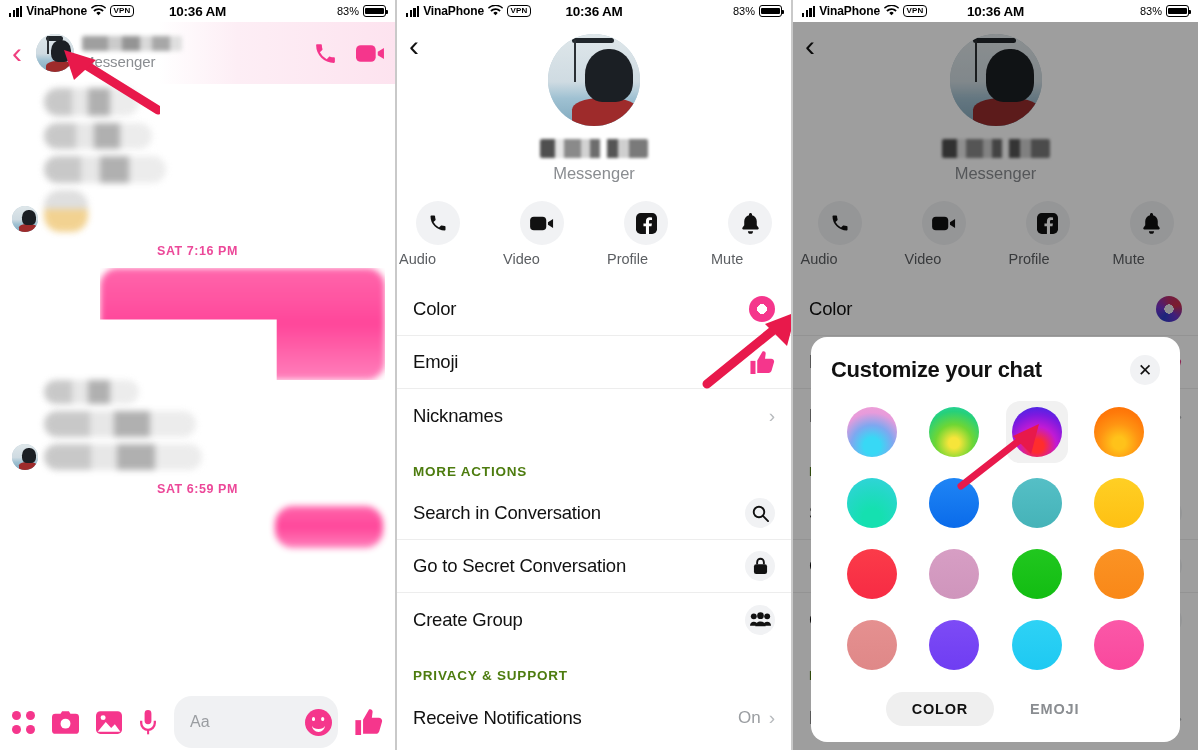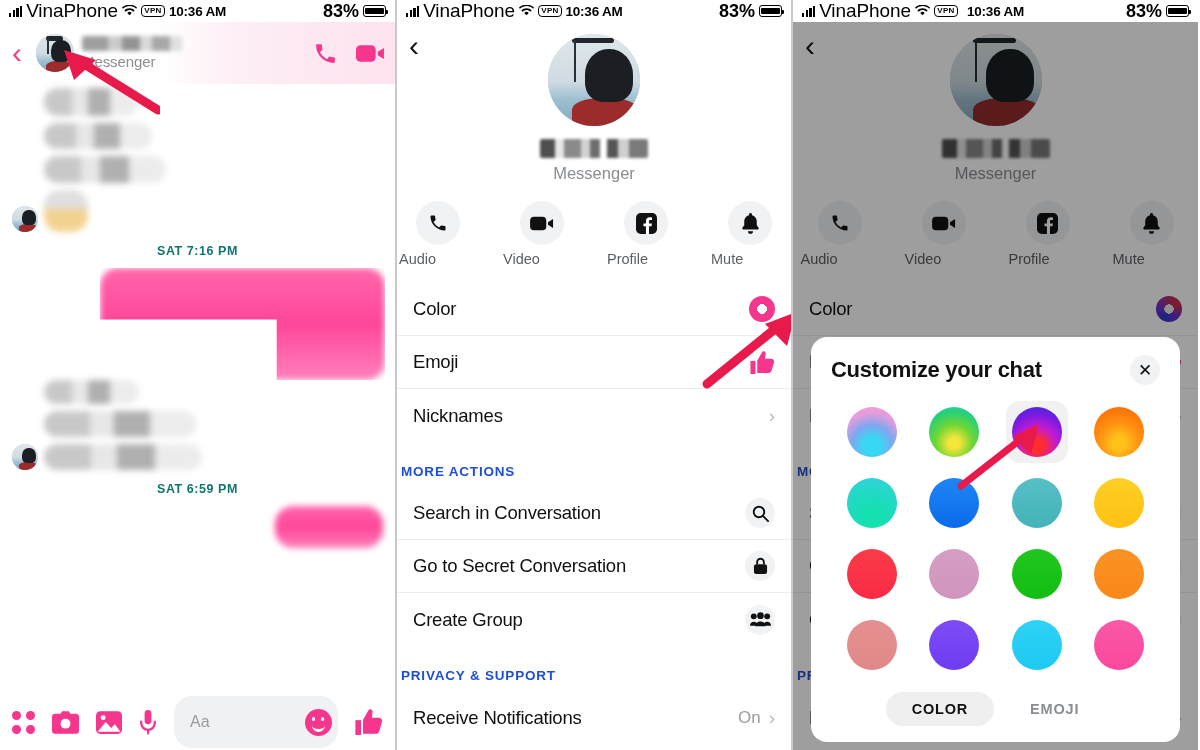--- a/index.html
+++ b/index.html
@@ -23,35 +23,35 @@
     padding: 0 9px; font-size: 13.5px; font-weight: 700; color: #000;
     position: relative; z-index: 5;
   }
   .sb-left { display: flex; align-items: center; gap: 4px; }
   .sb-mid  { position: absolute; left: 0; right: 0; text-align: center; font-size: 13.5px; font-weight: 700; letter-spacing: -.2px;}
   .sb-right{ margin-left: auto; display: flex; align-items: center; gap: 4px; z-index: 2;}
   .bars { display: inline-flex; align-items: flex-end; gap: 1.2px; height: 11px; }
   .bars i { display:block; width: 2.4px; background: #000; }
   .bars i:nth-child(1){height:4px} .bars i:nth-child(2){height:6.5px}
   .bars i:nth-child(3){height:9px} .bars i:nth-child(4){height:11px}
-  .carrier { font-size: 19px; font-weight: 400; letter-spacing: -.1px;}
+  .carrier { font-size: 12px; font-weight: 700; letter-spacing: -.1px;}
   .vpn-badge {
     border: 1.4px solid #000; border-radius: 4px; font-size: 8px;
     font-weight: 700; padding: .5px 2.5px; line-height: 1.1; letter-spacing: .2px;
   }
   .battery {
     width: 23px; height: 11.5px; border: 1.4px solid #000; border-radius: 3px;
     position: relative; padding: 1.3px;
   }
   .battery::after {
     content: ""; position: absolute; right: -3.4px; top: 3.4px;
     width: 2px; height: 4.5px; background: #000; border-radius: 0 1px 1px 0;
   }
   .battery span { display: block; height: 100%; background: #000; border-radius: 1px; }
-  .pct { font-size: 18px; font-weight: 700; }
+  .pct { font-size: 11px; font-weight: 400; }
 
   
   .chat-header {
     height: 62px; display: flex; align-items: center; gap: 8px;
     padding: 0 10px 0 6px; position: relative;
     background: linear-gradient(90deg,#fff 0%,#fff 40%, #fdeef5 60%, #fde3ef 100%);
   }
   .chevron-back {
     font-size: 30px; color: #f0407f; line-height: 0; font-weight: 300;
     width: 22px; text-align: center; flex: none;
@@ -74,21 +74,21 @@
     background:
       linear-gradient(90deg,#9a9a9a 0 26%, #c9c9c9 26% 40%, #8f8f8f 40% 58%, #d7d7d7 58% 70%, #a3a3a3 70% 88%, #dedede 88% 100%);
     filter: blur(2.2px); opacity: .95;
   }
   .sub-name { font-size: 15px; color: #8a8d91; letter-spacing: -.1px; }
   .hdr-actions { display: flex; align-items: center; gap: 18px; margin-left: auto; }
   .ico-pink { color: #f5368c; display:flex; }
 
   
   .messages { position: relative; padding: 4px 12px 0 12px; }
-  .ts { text-align: center; font-size: 12.5px; color: #0f766e; letter-spacing: .55px; font-weight: 600; margin: 12px 0 10px; }
+  .ts { text-align: center; font-size: 12.5px; color: #ec4899; letter-spacing: .55px; font-weight: 600; margin: 12px 0 10px; }
   .bubble-blur {
     border-radius: 16px; filter: blur(3px);
     background:
       linear-gradient(90deg,#bdbdbd 0 30%, #e2e2e2 30% 46%, #9f9f9f 46% 70%, #e8e8e8 70% 100%);
     opacity: .82;
   }
   .row-in { display: flex; align-items: flex-end; gap: 6px; margin-bottom: 7px; }
   .mini-av { width: 26px; height: 26px; border-radius: 50%; overflow: hidden; flex: none; position: relative; background:#b9ccd6;}
   .spacer-av { width: 26px; flex: none; }
   .pink-blob {
@@ -145,22 +145,22 @@
   .list { margin-top: 16px; }
   .list-row {
     height: 53px; display: flex; align-items: center; padding: 0 16px;
     border-bottom: 1px solid #ededed; position: relative;
   }
   .list-row .lbl { font-size: 18.5px; color: #111; letter-spacing: -.2px; }
   .row-right { margin-left: auto; display: flex; align-items: center; gap: 8px; }
   .val-text { font-size: 17px; color: #9a9da1; }
   .chev-r { color: #b7babd; font-size: 19px; font-weight: 400; }
   .sec-head {
-    font-size: 13.5px; color: #1d4ed8; letter-spacing: .8px; font-weight: 600;
-    padding: 22px 4px 8px;
+    font-size: 13.5px; color: #4d7c0f; letter-spacing: .8px; font-weight: 600;
+    padding: 22px 16px 8px;
   }
   .donut {
     width: 26px; height: 26px; border-radius: 50%;
     background: radial-gradient(circle at 50% 50%, #fff 0 26%, #f5368c 27% 100%);
   }
   .donut-purple {
     width: 26px; height: 26px; border-radius: 50%;
     background: radial-gradient(circle at 50% 50%, #e9e9ee 0 25%, transparent 26%),
                 conic-gradient(from 210deg, #2a3bd6, #7b2fd6, #c02a6e, #d62a4a, #6a2fd6, #2a3bd6);
   }

